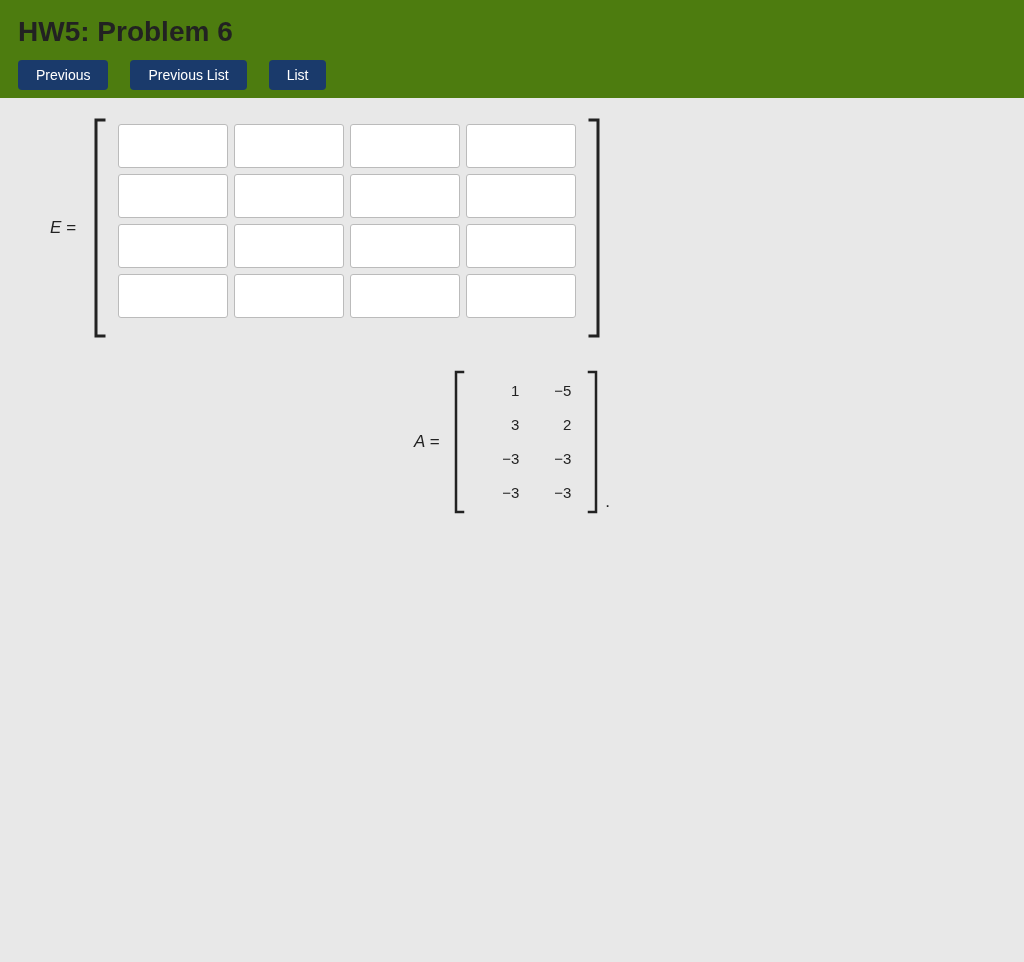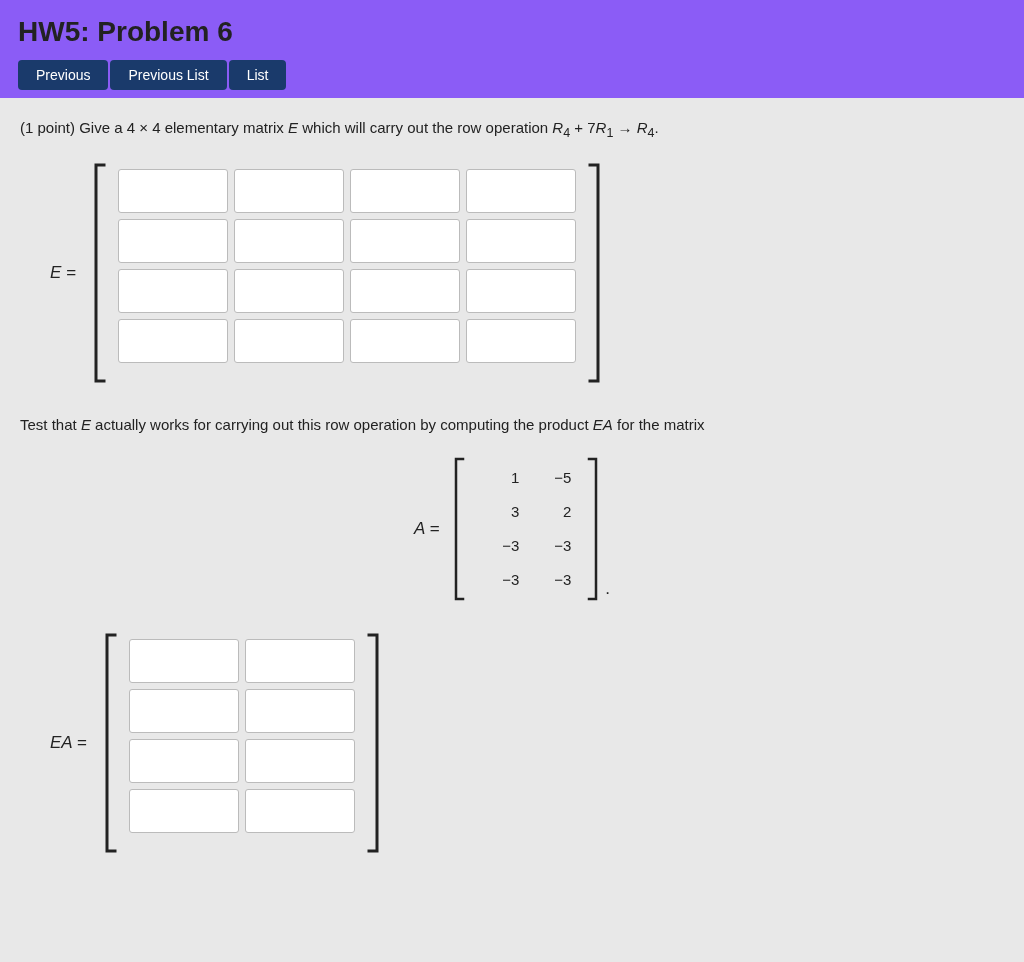--- a/index.html
+++ b/index.html
@@ -4,30 +4,30 @@
   <style>
     * { box-sizing: border-box; margin: 0; padding: 0; }
     body {
       font-family: Arial, sans-serif;
       background: #fff;
       color: #222;
       padding: 0;
     }
     .page-header {
       padding: 16px 30px 8px 18px;
-      background: #8b5cf6;
+      background: #4d7c0f;
     }
     .page-title {
       font-size: 28px;
       font-weight: bold;
       margin-bottom: 12px;
     }
     .nav-buttons {
       display: flex;
-      gap: 2px;
+      gap: 22px;
       margin-bottom: 0;
     }
     .nav-btn {
       background: #1a3a6b;
       color: #fff;
       border: none;
       border-radius: 4px;
       padding: 7px 18px;
       font-size: 14px;
       cursor: pointer;
@@ -149,23 +149,20 @@
   <h1 class="page-title">HW5: Problem 6</h1>
   <div class="nav-buttons">
     <button class="nav-btn">Previous</button>
     <button class="nav-btn">Previous List</button>
     <button class="nav-btn">List</button>
   </div>
 </div>
 
 <div class="content-area">
 
-  <div class="problem-text">
-    (1 point) Give a 4 × 4 elementary matrix <em>E</em> which will carry out the row operation <em>R</em><sub>4</sub> + 7<em>R</em><sub>1</sub> → <em>R</em><sub>4</sub>.
-  </div>
 
   <div class="matrix-section">
     <div class="matrix-label"><em>E</em> =</div>
     <div class="matrix-bracket-wrap">
 
       <svg width="18" height="224" viewBox="0 0 18 224">
         <path d="M14,4 L6,4 L6,220 L14,220" fill="none" stroke="#222" stroke-width="3" stroke-linecap="square"></path>
       </svg>
       <div class="matrix-grid matrix-grid-4x4">
 
@@ -189,23 +186,20 @@
         <input class="matrix-input" type="text" value="" style="">
         <input class="matrix-input" type="text" value="" style="">
       </div>
 
       <svg width="18" height="224" viewBox="0 0 18 224">
         <path d="M4,4 L12,4 L12,220 L4,220" fill="none" stroke="#222" stroke-width="3" stroke-linecap="square"></path>
       </svg>
     </div>
   </div>
 
-  <div class="test-text">
-    Test that <em>E</em> actually works for carrying out this row operation by computing the product <em>EA</em> for the matrix
-  </div>
 
   <div class="matrix-A-section">
     <div class="matrix-A-label"><em>A</em> =</div>
     <div class="matrix-A-bracket-wrap">
 
       <svg width="16" height="148" viewBox="0 0 16 148">
         <path d="M12,4 L5,4 L5,144 L12,144" fill="none" stroke="#222" stroke-width="2.5" stroke-linecap="square"></path>
       </svg>
       <div class="matrix-A-values">
         <div class="matrix-A-cell">1</div>
@@ -218,41 +212,14 @@
         <div class="matrix-A-cell">−3</div>
       </div>
 
       <svg width="16" height="148" viewBox="0 0 16 148">
         <path d="M4,4 L11,4 L11,144 L4,144" fill="none" stroke="#222" stroke-width="2.5" stroke-linecap="square"></path>
       </svg>
     </div>
     <span class="period">.</span>
   </div>
 
-  <div class="ea-section">
-    <div class="ea-label"><em>EA</em> =</div>
-    <div class="matrix-bracket-wrap">
-
-      <svg width="18" height="224" viewBox="0 0 18 224">
-        <path d="M14,4 L6,4 L6,220 L14,220" fill="none" stroke="#222" stroke-width="3" stroke-linecap="square"></path>
-      </svg>
-      <div class="matrix-grid matrix-grid-4x2">
-
-        <input class="matrix-input" type="text" value="" style="">
-        <input class="matrix-input" type="text" value="" style="">
-
-        <input class="matrix-input" type="text" value="" style="">
-        <input class="matrix-input" type="text" value="" style="">
-
-        <input class="matrix-input" type="text" value="" style="">
-        <input class="matrix-input" type="text" value="" style="">
-
-        <input class="matrix-input" type="text" value="" style="">
-        <input class="matrix-input" type="text" value="" style="">
-      </div>
-
-      <svg width="18" height="224" viewBox="0 0 18 224">
-        <path d="M4,4 L12,4 L12,220 L4,220" fill="none" stroke="#222" stroke-width="3" stroke-linecap="square"></path>
-      </svg>
-    </div>
-  </div>
 
 </div>
 
 </body></html>

